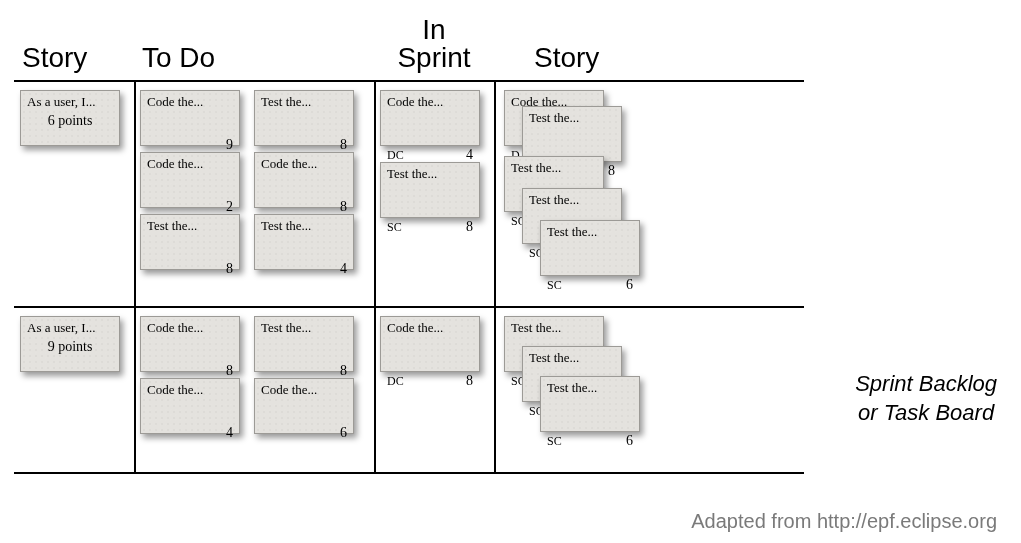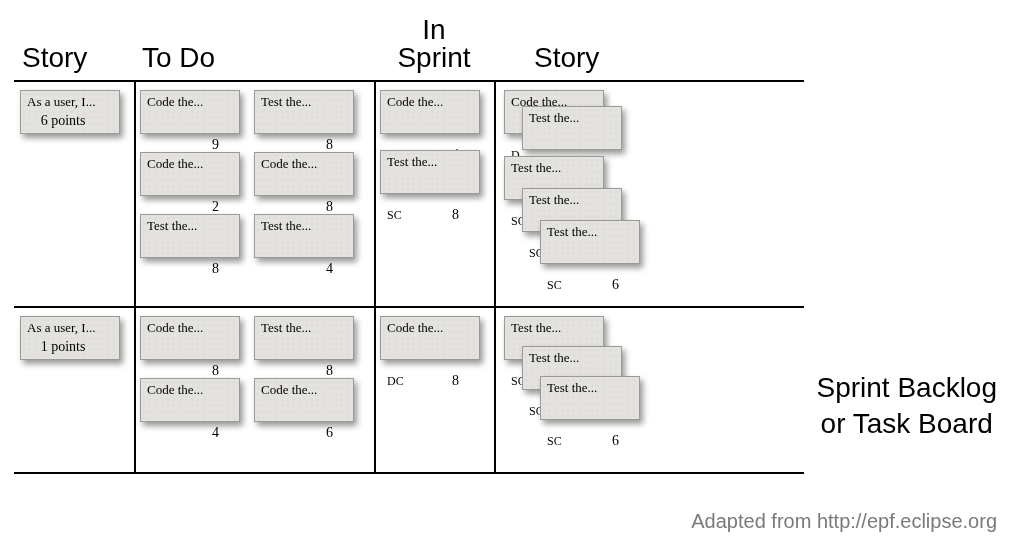--- a/index.html
+++ b/index.html
@@ -61,22 +61,22 @@
   }
   .v1 { left: 120px; }
   .v2 { left: 360px; }
   .v3 { left: 480px; }
 
   .card {
     background: #e4e2de;
     border: 1px solid #9c9a96;
     box-shadow: 3px 4px 6px rgba(0,0,0,0.4);
     width: 100px;
-    height: 44px;
-    padding: 4px 20px 2px 6px;
+    height: 56px;
+    padding: 4px 6px 2px 6px;
     font-family: "Comic Sans MS", "Comic Sans", cursive;
     font-size: 13px;
     line-height: 1.1;
     position: relative;
     
     background-image:
       radial-gradient(rgba(0,0,0,0.03) 1px, transparent 1px),
       radial-gradient(rgba(255,255,255,0.04) 1px, transparent 1px);
     background-size: 6px 6px, 5px 5px;
     background-position: 0 0, 2px 3px;
@@ -114,24 +114,25 @@
   .done-stack2 {
     position: relative;
     height: 140px;
   }
   .done-stack2 .card { position: absolute; }
 
   .side-caption {
     position: absolute;
     right: 24px;
     top: 370px;
-    font-size: 28px;
+    font-size: 22px;
     text-align: center;
     line-height: 1.3;
     color: #000;
+    font-style: italic;
   }
   .attribution {
     position: absolute;
     right: 24px;
     bottom: 10px;
     font-size: 20px;
     color: #7a7a7a;
   }
 </style>
 </head>
@@ -271,21 +272,21 @@
           </div>
         </div>
       </div>
     </div>
 
     <div class="row">
       <div class="cell">
         <div class="card story">
           <div class="title">As a user, I...</div>
           <div class="line2">
-              <span class="num">1 points</span>
+              <span class="num">9 points</span>
             </div>
         </div>
       </div>
 
       <div class="cell">
         <div class="todo-grid">
           <div class="card">
             <div class="title">Code the...</div>
             <div class="line2">
                 <span class="owner"></span>

